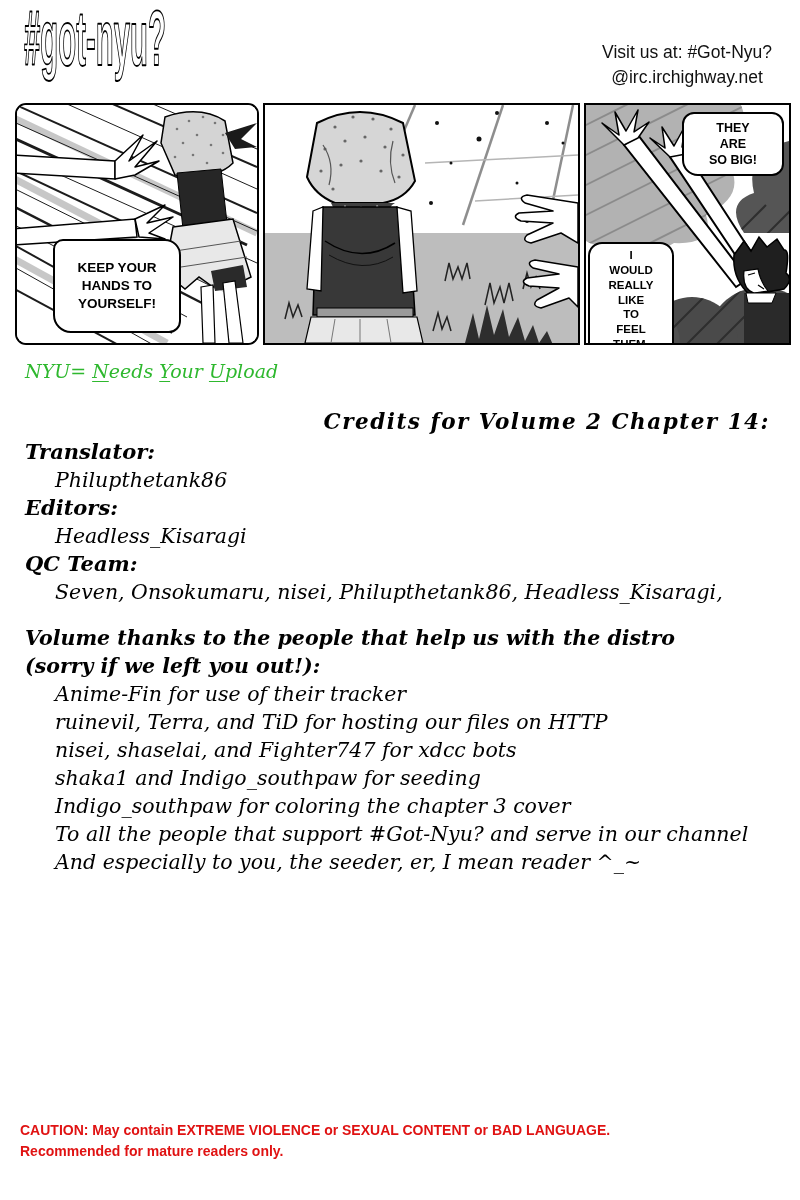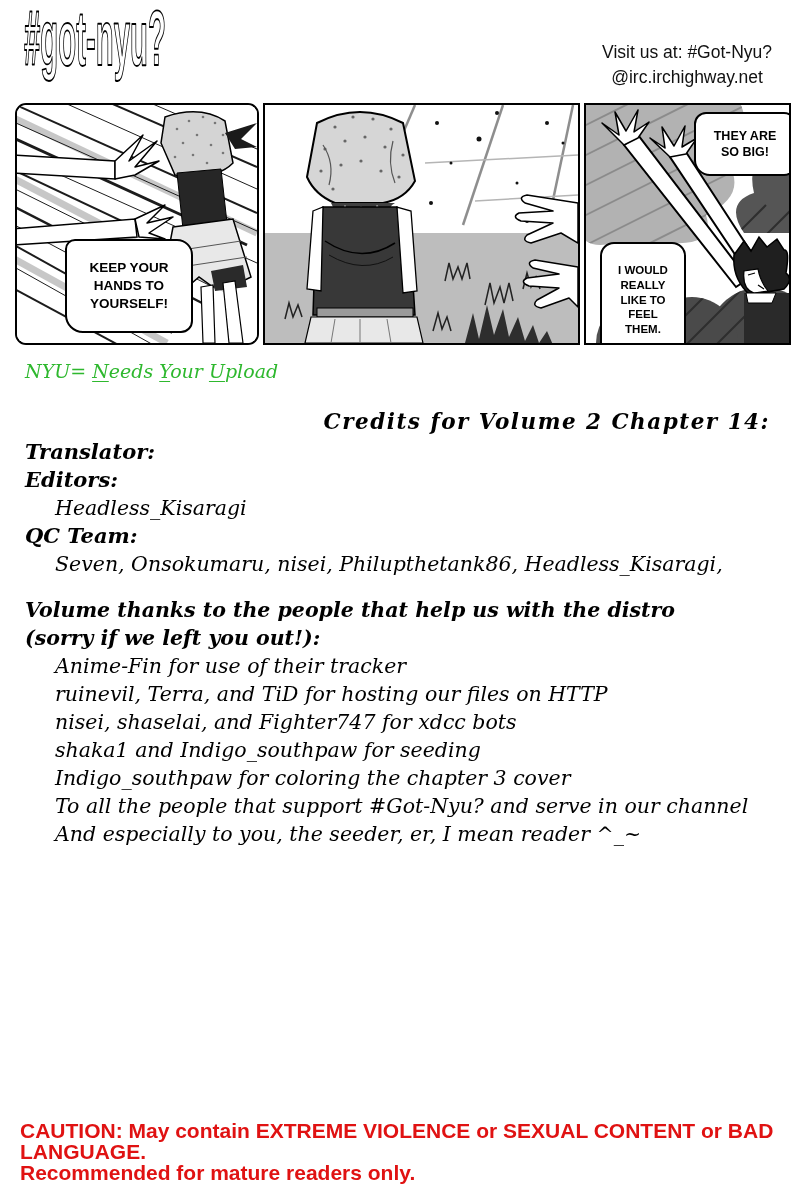--- a/index.html
+++ b/index.html
@@ -16,42 +16,42 @@
   .panel{position:absolute;top:0;height:242px;border:2px solid #000;background:#fff;
          box-sizing:border-box;overflow:hidden;}
   .panel svg{display:block;width:100%;height:100%;}
   #panel1{left:15px;width:244px;border-radius:11px;}
   #panel2{left:263px;width:317px;}
   #panel3{left:584px;width:207px;}
 
   .bubble{position:absolute;background:#fff;border:2px solid #000;
           display:flex;align-items:center;justify-content:center;text-align:center;
           font-family:"Liberation Sans",sans-serif;font-weight:bold;color:#000;
-          white-space:pre-line;box-sizing:border-box;padding:12px;margin-left:12px;}
+          white-space:pre-line;box-sizing:border-box;padding:20px;}
   #bubble-keep{left:36px;top:134px;width:128px;height:94px;font-size:13.5px;line-height:1.32;
                border-radius:10px 16px 12px 18px;}
   #bubble-big{left:96px;top:7px;width:102px;height:64px;font-size:12.5px;line-height:1.3;
               border-radius:12px 12px 12px 16px;}
   #bubble-feel{left:2px;top:137px;width:86px;height:116px;font-size:11.5px;line-height:1.28;
                border-radius:14px;}
 
   
   .credits{position:absolute;left:25px;top:358px;width:745px;
            font-family:"DejaVu Serif","Liberation Serif",serif;font-style:italic;}
   .nyu{color:var(--color-green,#2eb82e);font-size:19px;line-height:26px;margin-bottom:22px;}
   .nyu .u{text-decoration:underline;text-underline-offset:3px;}
   .credits-title{font-size:21.5px;font-weight:bold;letter-spacing:1.5px;line-height:32px;text-align:right;}
   .role{font-size:21px;font-weight:bold;line-height:28px;}
   .indent{font-size:20.5px;line-height:28px;padding-left:30px;}
   .thanks-heading{font-size:20.5px;font-weight:bold;line-height:28px;margin-top:18px;
                   white-space:pre-line;}
 
   
   .caution{position:absolute;left:20px;top:1120px;width:760px;
-           color:var(--color-red,#e01212);font-weight:bold;font-size:21px;line-height:21px;}
+           color:var(--color-red,#e01212);font-weight:bold;font-size:14px;line-height:21px;}
 </style>
 </head>
 <body>
 
 <div class="page">
 
   <svg class="logo-svg" viewBox="0 0 148 90" aria-hidden="true">
     <g transform="translate(2,58) scale(1,1.55)">
       <text x="0" y="0" textLength="142" lengthAdjust="spacingAndGlyphs" font-family="Liberation Sans, sans-serif" font-weight="bold" font-size="50" fill="#ffffff" stroke="#000000" stroke-width="1.5" stroke-linejoin="round" vector-effect="non-scaling-stroke">#got-nyu?</text>
     </g>
@@ -242,20 +242,21 @@
     </div>
   </div>
 
   <div class="credits">
 
     <div class="nyu"><span>NYU= </span><span class="u">N</span><span>eeds </span><span class="u">Y</span><span>our </span><span class="u">U</span><span>pload</span></div>
 
     <div class="credits-title">Credits for Volume 2 Chapter 14:</div>
 
     <div class="role">Translator:</div>
+    <div class="indent">Philupthetank86</div>
 
     <div class="role">Editors:</div>
     <div class="indent">Headless_Kisaragi</div>
 
     <div class="role">QC Team:</div>
     <div class="indent">Seven, Onsokumaru, nisei, Philupthetank86, Headless_Kisaragi,</div>
 
     <div class="thanks-heading">Volume thanks to the people that help us with the distro
 (sorry if we left you out!):</div>
 

